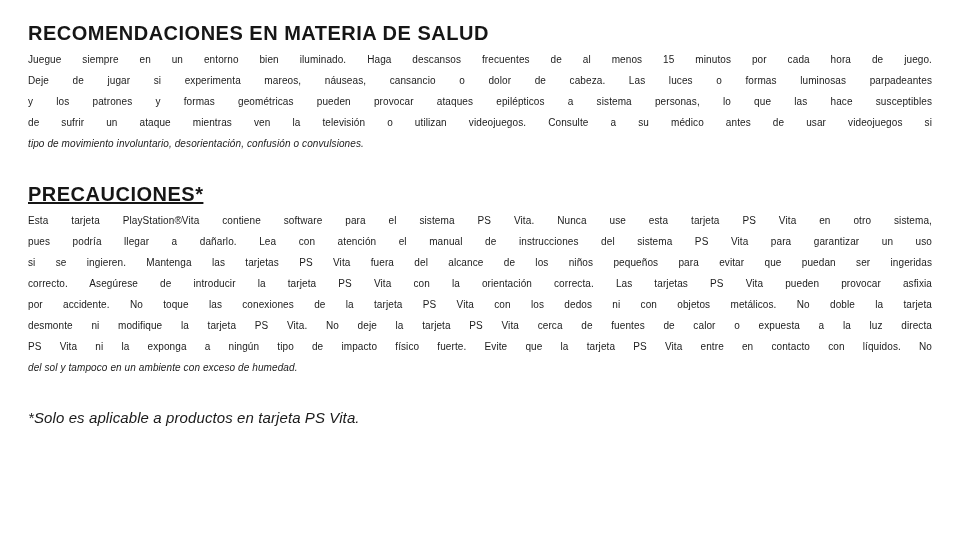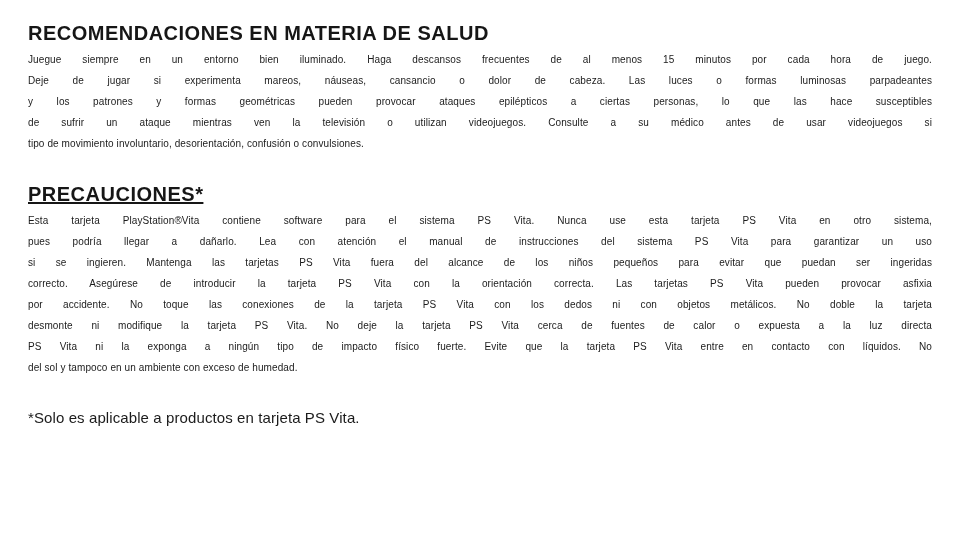--- a/index.html
+++ b/index.html
@@ -39,39 +39,41 @@
     line-height: 21px;
     letter-spacing: 0.1px;
   }
   .line {
     min-height: 21px;
     text-align: justify;
     text-align-last: justify;
   }
   .line.line-last {
     text-align-last: left;
+    font-style: italic;
   }
   .footnote {
     margin: 29px 0 0 0;
     font-size: 15px;
     line-height: 21px;
     letter-spacing: 0.1px;
+    font-style: italic;
   }
 </style>
 </head>
 <body>
 
 <div class="page">
 
   <section>
     <h1 class="section-title">RECOMENDACIONES EN MATERIA DE SALUD</h1>
     <div class="para">
         <div class="line">Juegue siempre en un entorno bien iluminado. Haga descansos frecuentes de al menos 15 minutos por cada hora de juego.</div>
         <div class="line">Deje de jugar si experimenta mareos, náuseas, cansancio o dolor de cabeza. Las luces o formas luminosas parpadeantes</div>
-        <div class="line">y los patrones y formas geométricas pueden provocar ataques epilépticos a ciertas personas, lo que las hace susceptibles</div>
+        <div class="line">y los patrones y formas geométricas pueden provocar ataques epilépticos a sistema personas, lo que las hace susceptibles</div>
         <div class="line">de sufrir un ataque mientras ven la televisión o utilizan videojuegos. Consulte a su médico antes de usar videojuegos si</div>
         <div class="line line-last">tipo de movimiento involuntario, desorientación, confusión o convulsiones.</div>
       </div>
   </section>
 
   <section>
     <h1 class="section-title spaced">PRECAUCIONES*</h1>
     <div class="para">
         <div class="line">Esta tarjeta PlayStation®Vita contiene software para el sistema PS Vita. Nunca use esta tarjeta PS Vita en otro sistema,</div>
         <div class="line">pues podría llegar a dañarlo. Lea con atención el manual de instrucciones del sistema PS Vita para garantizar un uso</div>

